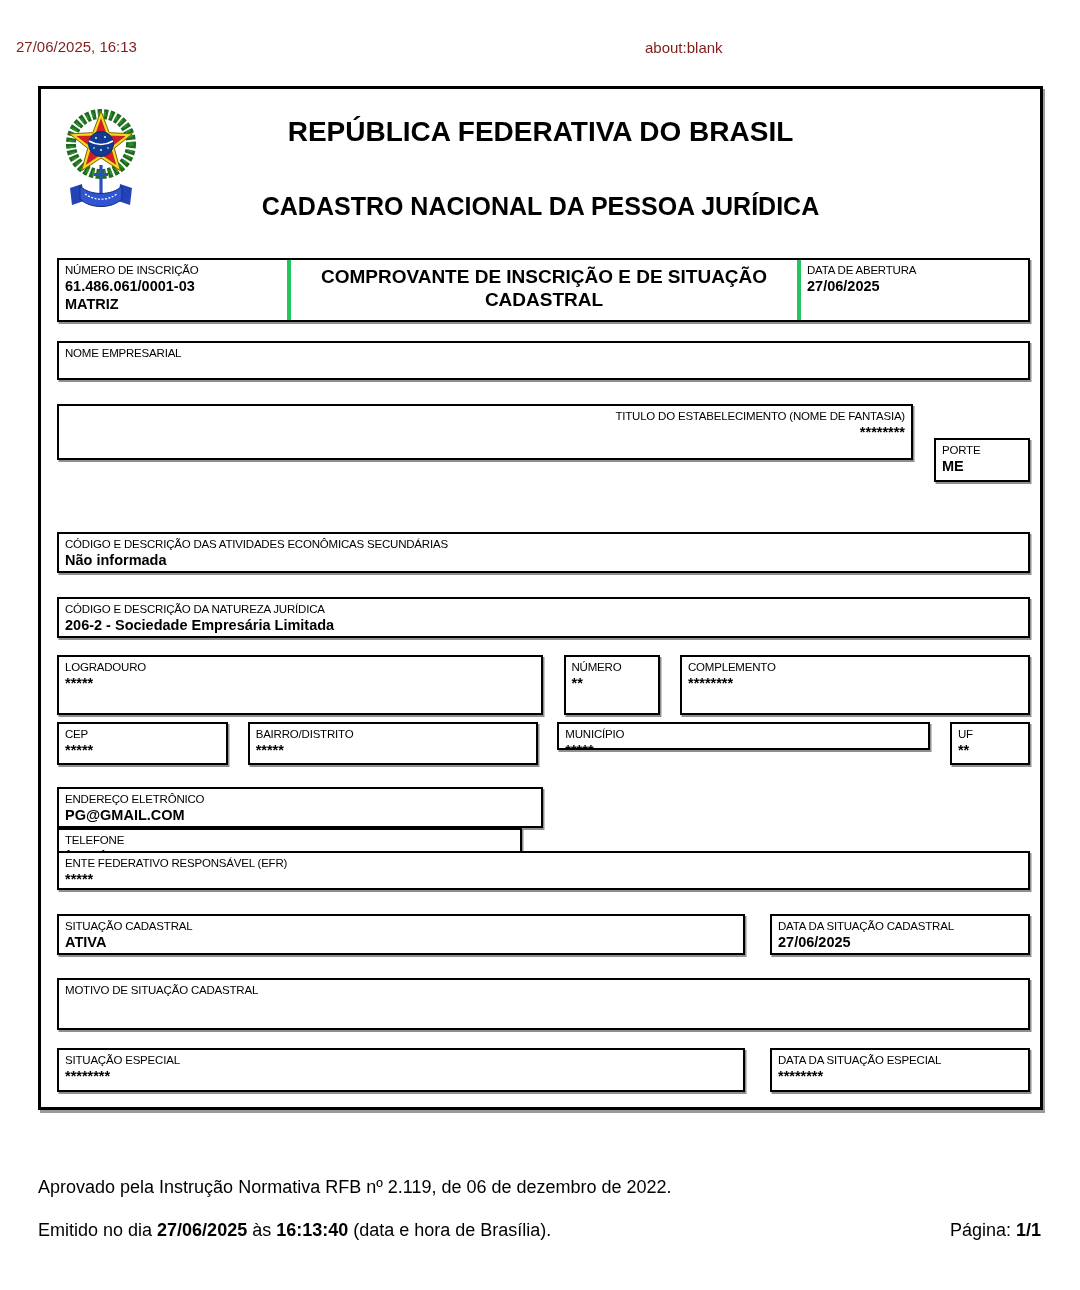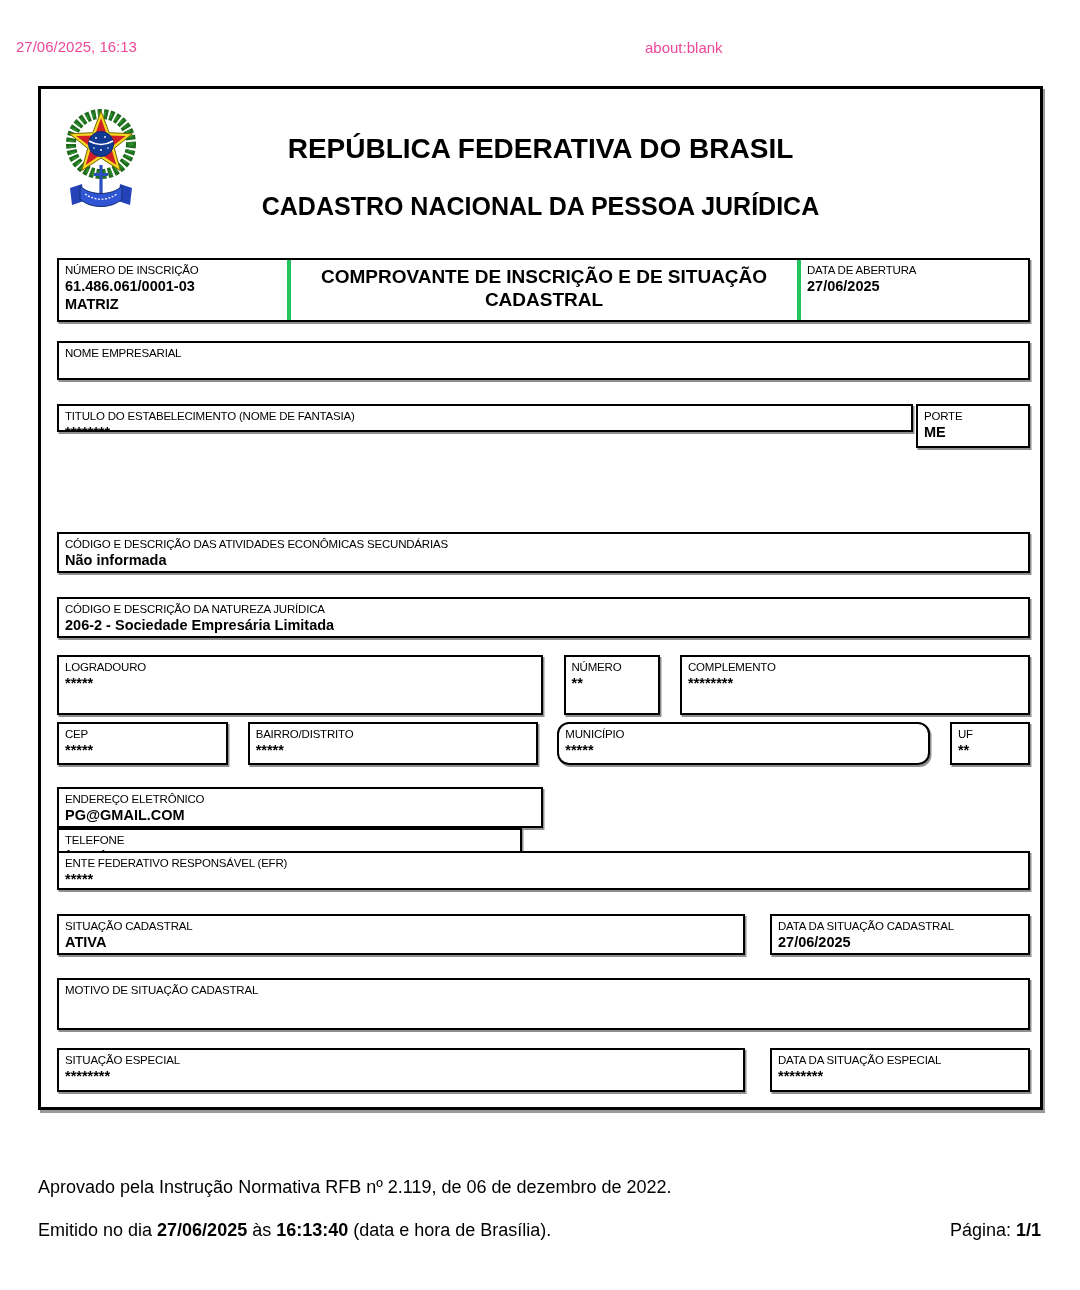--- a/index.html
+++ b/index.html
@@ -2,33 +2,33 @@
 <html><head>
 <meta charset="utf-8">
 <style>
   * { margin:0; padding:0; box-sizing:border-box; }
   html,body { background:#fff; }
   body {
     width:1080px; height:1290px; position:relative;
     font-family:"Liberation Sans", sans-serif; color:#000;
     overflow:hidden;
   }
-  .print-header { position:absolute; top:38px; left:0; width:100%; height:20px; font-size:15px; color:#ec4899; }
+  .print-header { position:absolute; top:38px; left:0; width:100%; height:20px; font-size:15px; color:#7f1d1d; }
   .print-date  { position:absolute; left:16px; top:0; }
   .print-title { position:absolute; left:645px; top:1px; }
 
   .document {
     position:absolute; left:38px; top:86px; width:1005px; height:1024px;
     border:3px solid #000; background:#fff; box-shadow:2px 3px 0 #9a9a9a;
   }
   .doc-inner { position:relative; width:100%; height:100%; }
 
   .emblem { position:absolute; left:24px; top:14px; }
 
-  .title1 { position:absolute; top:27px;  left:0; right:0; text-align:center; font-size:28px; font-weight:bold;margin-top:17px; }
+  .title1 { position:absolute; top:27px;  left:0; right:0; text-align:center; font-size:28px; font-weight:bold; }
   .title2 { position:absolute; top:103px; left:0; right:0; text-align:center; font-size:25px; font-weight:bold; }
 
   .row { position:absolute; left:16px; right:10px; display:flex; justify-content:space-between; }
 
   .fbox {
     border:2px solid #000; background:#fff; box-shadow:1.5px 2px 0 #8f8f8f;
     padding:3px 6px 2px 6px; overflow:hidden;
   }
   .flabel { font-size:11.5px; line-height:14px; letter-spacing:-0.2px; white-space:nowrap; }
   .fvalue { font-size:14.5px; font-weight:bold; line-height:18px; white-space:nowrap; }
@@ -95,25 +95,25 @@
       </div>
     </div>
 
     <div class="row" style="top:252px;">
       <div class="fbox" style="width:100%; height:39px;">
         <div class="flabel">NOME EMPRESARIAL</div>
       </div>
     </div>
 
     <div class="row" style="top:315px;">
-      <div class="fbox" style="width:856px; height:28px;">
+      <div class="fbox" style="width:856px; height:56px;text-align:right;">
         <div class="flabel">TITULO DO ESTABELECIMENTO (NOME DE FANTASIA)</div>
         <div class="fvalue">********</div>
       </div>
-      <div class="fbox" style="width:114px; height:44px;">
+      <div class="fbox" style="width:96px; height:44px;margin-top:34px;">
         <div class="flabel">PORTE</div>
         <div class="fvalue">ME</div>
       </div>
     </div>
 
 
     <div class="row" style="top:443px;">
       <div class="fbox" style="width:100%; height:41px;">
         <div class="flabel">CÓDIGO E DESCRIÇÃO DAS ATIVIDADES ECONÔMICAS SECUNDÁRIAS</div>
         <div class="fvalue">Não informada</div>
@@ -144,21 +144,21 @@
 
     <div class="row" style="top:633px;">
       <div class="fbox" style="width:171px; height:43px;">
         <div class="flabel">CEP</div>
         <div class="fvalue">*****</div>
       </div>
       <div class="fbox" style="width:290px; height:43px;">
         <div class="flabel">BAIRRO/DISTRITO</div>
         <div class="fvalue">*****</div>
       </div>
-      <div class="fbox" style="width:373px; height:43px;border-radius:12px;">
+      <div class="fbox" style="width:373px; height:28px;">
         <div class="flabel">MUNICÍPIO</div>
         <div class="fvalue">*****</div>
       </div>
       <div class="fbox" style="width:80px; height:43px;">
         <div class="flabel">UF</div>
         <div class="fvalue">**</div>
       </div>
     </div>
 
     <div class="row" style="top:698px;flex-direction:column;">

